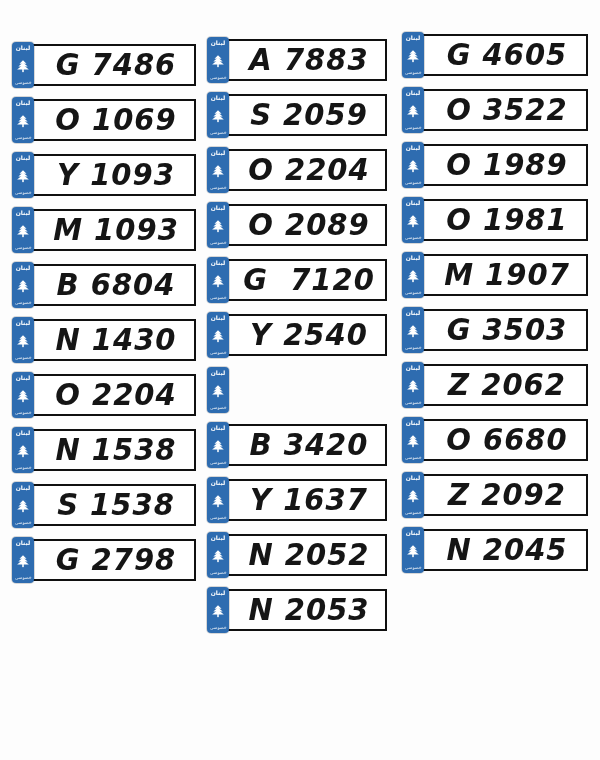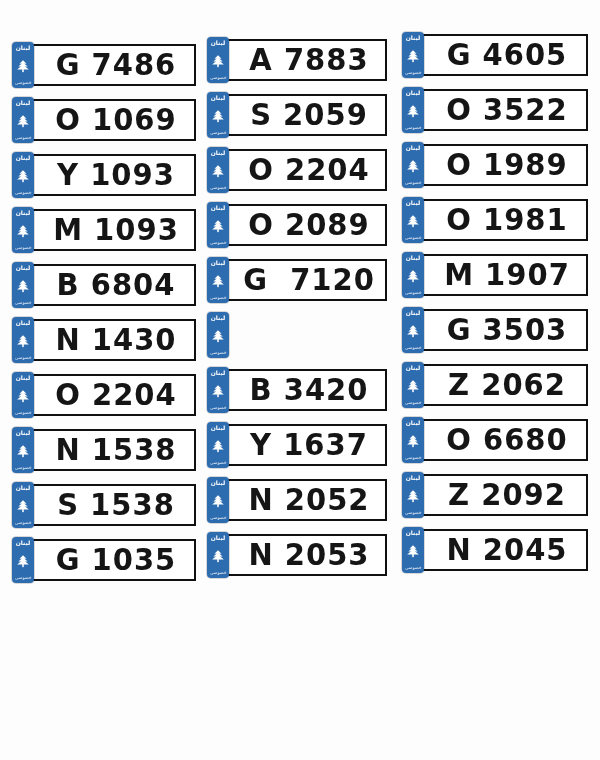--- a/index.html
+++ b/index.html
@@ -34,20 +34,21 @@
     padding-left:16px;
   }
   .plate-text{
     font-size:29px;
     font-weight:700;
     letter-spacing:1px;
     color:var(--text);
     white-space:pre;
     line-height:1;
     transform:scaleY(1.02);
+    font-style:italic;
   }
   .band{
     position:absolute;
     left:0;top:0;bottom:0;
     width:22px;
     background:var(--band);
     border-radius:4px;
     display:flex;flex-direction:column;
     align-items:center;justify-content:space-between;
     padding:3px 1px;
@@ -252,21 +253,21 @@
             <rect x="10.7" y="17" width="2.6" height="5.5"></rect>
           </g>
         </svg>
       </span>
       <span class="band-bottom">خصوصي</span>
     </div>
   </div>
 
   <div class="plate">
     <div class="plate-body">
-      <span class="plate-text">G 1035</span>
+      <span class="plate-text">G 2798</span>
     </div>
     <div class="band">
       <span class="band-top">لبنان</span>
       <span class="band-icon">
         <svg width="14" height="14" viewBox="0 0 24 24" aria-hidden="true">
           <g fill="#ffffff">
             <polygon points="12,2 18,8 6,8"></polygon>
             <polygon points="12,6 20,13 4,13"></polygon>
             <polygon points="12,10 22,18 2,18"></polygon>
             <rect x="10.7" y="17" width="2.6" height="5.5"></rect>
@@ -371,20 +372,39 @@
             <polygon points="12,6 20,13 4,13"></polygon>
             <polygon points="12,10 22,18 2,18"></polygon>
             <rect x="10.7" y="17" width="2.6" height="5.5"></rect>
           </g>
         </svg>
       </span>
       <span class="band-bottom">خصوصي</span>
     </div>
   </div>
 
+  <div class="plate">
+    <div class="plate-body">
+      <span class="plate-text">Y 2540</span>
+    </div>
+    <div class="band">
+      <span class="band-top">لبنان</span>
+      <span class="band-icon">
+        <svg width="14" height="14" viewBox="0 0 24 24" aria-hidden="true">
+          <g fill="#ffffff">
+            <polygon points="12,2 18,8 6,8"></polygon>
+            <polygon points="12,6 20,13 4,13"></polygon>
+            <polygon points="12,10 22,18 2,18"></polygon>
+            <rect x="10.7" y="17" width="2.6" height="5.5"></rect>
+          </g>
+        </svg>
+      </span>
+      <span class="band-bottom">خصوصي</span>
+    </div>
+  </div>
 
   <div class="plate">
     <div class="band">
       <span class="band-top">لبنان</span>
       <span class="band-icon">
         <svg width="14" height="14" viewBox="0 0 24 24" aria-hidden="true">
           <g fill="#ffffff">
             <polygon points="12,2 18,8 6,8"></polygon>
             <polygon points="12,6 20,13 4,13"></polygon>
             <polygon points="12,10 22,18 2,18"></polygon>

